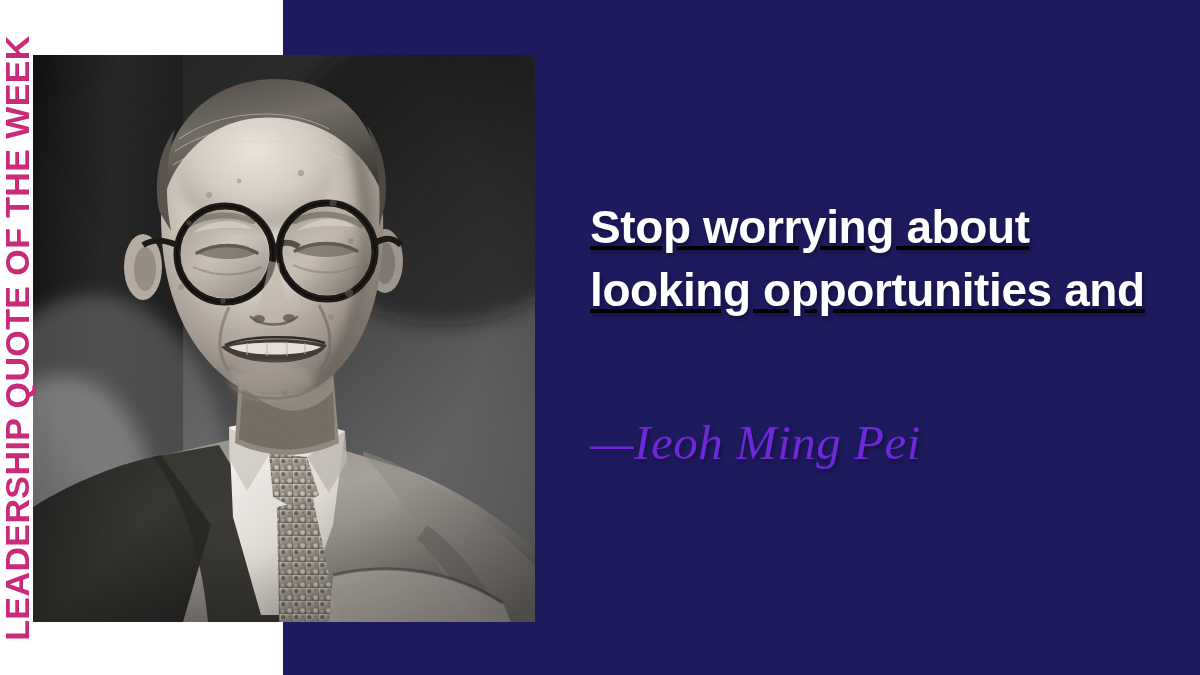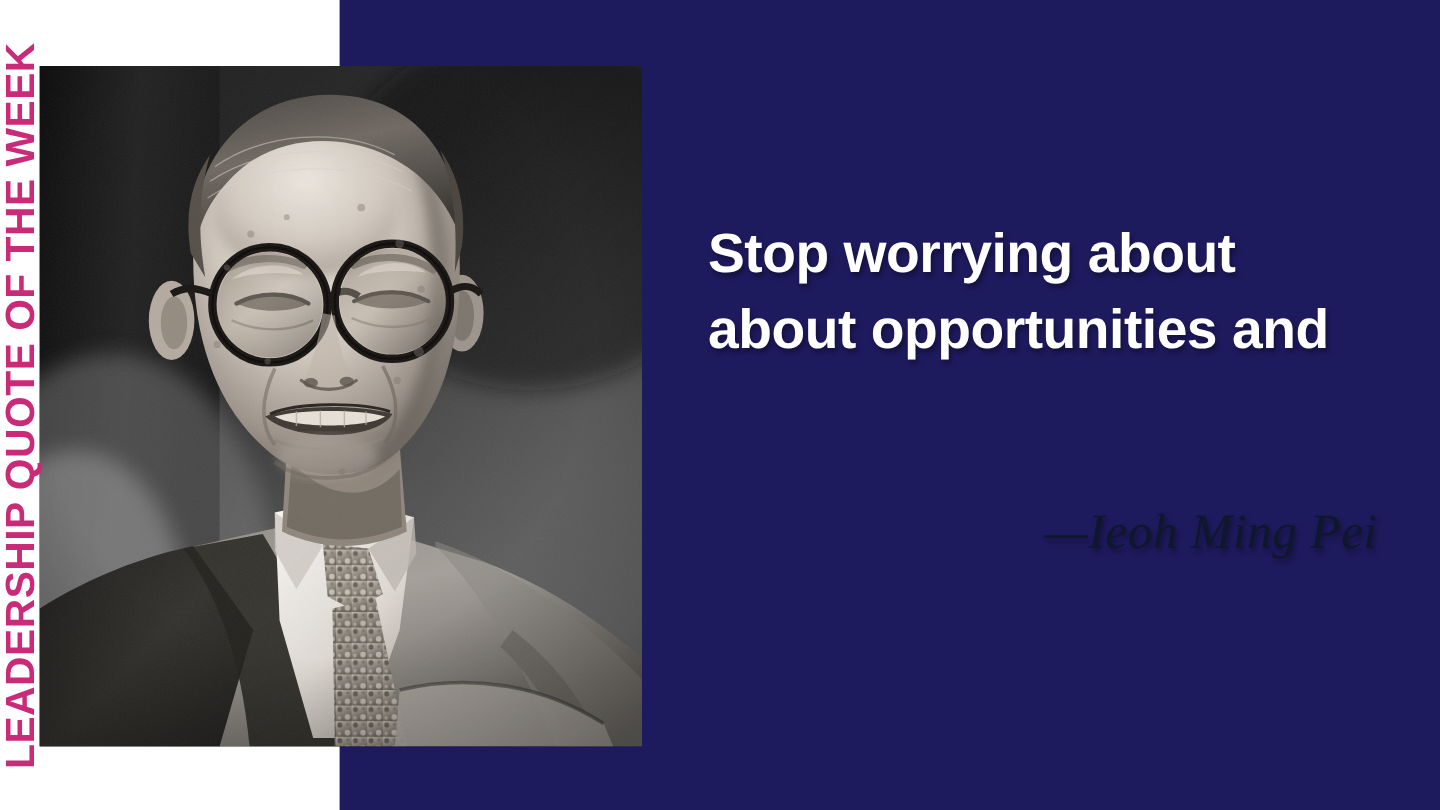--- a/index.html
+++ b/index.html
@@ -65,46 +65,46 @@
     overflow: hidden;
     background: #1a1a1a;
     z-index: 4;
   }
   .portrait svg { display: block; width: 100%; height: 100%; }
 
   
   .quote-block {
     position: absolute;
     left: 590px;
-    top: 180px;
+    top: 196px;
     width: 560px;
     z-index: 5;
+    text-decoration: underline;
   }
   .quote-line {
     color: #ffffff;
     font-family: "Liberation Sans", sans-serif;
     font-weight: 700;
     font-size: 46px;
     line-height: 63px;
     letter-spacing: -0.4px;
     text-shadow: 2px 3px 4px rgba(0,0,0,0.35);
     white-space: nowrap;
   }
 
   .attribution {
     position: absolute;
     left: 590px;
     top: 418px;
     width: 558px;
-    text-align: right;
-    color: #0f172a;
+    color: #6d28d9;
     font-family: "Liberation Serif", serif;
     font-style: italic;
     font-weight: 400;
-    font-size: 41px;
+    font-size: 49px;
     line-height: 50px;
     letter-spacing: 0.5px;
     text-shadow: 2px 3px 4px rgba(0,0,0,0.35);
     z-index: 5;
     white-space: nowrap;
   }
 </style>
 </head>
 <body>
 
@@ -314,18 +314,18 @@
       <radialGradient id="vig" cx="0.45" cy="0.4" r="0.78">
         <stop offset="60%" stop-color="#000" stop-opacity="0"></stop>
         <stop offset="100%" stop-color="#000" stop-opacity="0.34"></stop>
       </radialGradient>
       <rect x="0" y="0" width="502" height="567" fill="url(#vig)"></rect>
     </svg>
   </div>
 
   <div class="quote-block">
     <div class="quote-line">Stop worrying about</div>
-    <div class="quote-line">about opportunities and</div>
+    <div class="quote-line">looking opportunities and</div>
   </div>
 
   <div class="attribution">—Ieoh Ming Pei</div>
 
 </div>
 
 </body></html>

